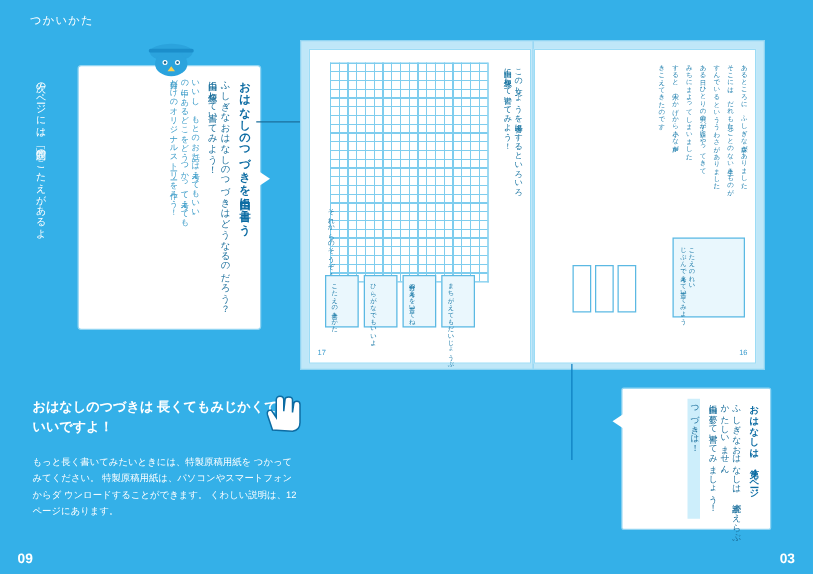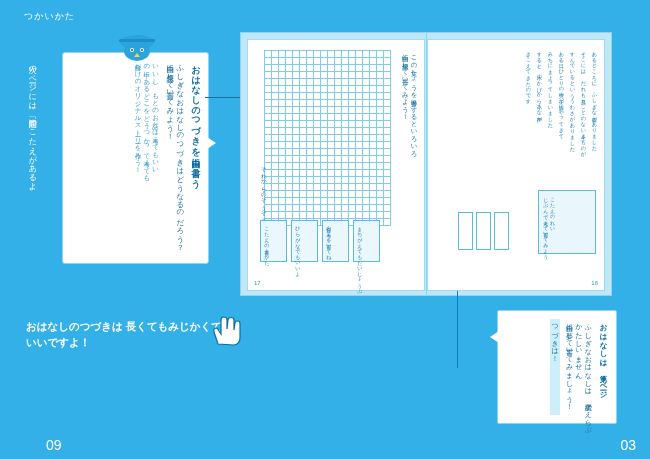--- a/index.html
+++ b/index.html
@@ -14,21 +14,21 @@
     position:absolute;inset:0;
     background:#34b0e8;
   }
   
   .top-label{
     position:absolute;left:24px;top:10px;
     color:#ffffff;font-size:9px;letter-spacing:1px;
   }
   
   .pagenum{
-    position:absolute;bottom:6px;color:#ffffff;font-size:14px;font-weight:normal;margin-left:32px;
+    position:absolute;bottom:6px;color:#ffffff;font-size:11px;font-weight:bold;
   }
   .pagenum.left{left:14px;}
   .pagenum.right{right:14px;}
 
   
   .vt{
     writing-mode:vertical-rl;
     text-orientation:upright;
     white-space:pre;
     line-height:1.35;
@@ -293,20 +293,25 @@
       <div class="text-pagenum">16</div>
     </div>
   </div>
 
   <div class="bottom-callout">
     <svg class="hand" viewBox="0 0 36 34">
       <path d="M10 30 L6 18 Q5 14 9 14 L13 20 L13 6 Q13 3 16 3 Q19 3 19 6 L19 15 L20 6 Q20 3.5 23 3.5 Q26 3.5 26 6 L26 16 L27 9 Q27 7 29.5 7 Q32 7 32 9.5 L32 24 Q32 30 26 31 Z" fill="#ffffff" stroke="#0d6ca3" stroke-width="1.2"></path>
     </svg>
     <div class="bc-title">おはなしのつづきは
 長くてもみじかくてもいいですよ！</div>
+    <div class="bc-body">もっと長く書いてみたいときには、特製原稿用紙を
+つかってみてください。
+特製原稿用紙は、パソコンやスマートフォンからダ
+ウンロードすることができます。
+くわしい説明は、12ページにあります。</div>
   </div>
 
   <div class="right-box">
     <div class="rb-tail"></div>
     <div class="inner">
       <div class="vt hl">おはなしは、第４ページ</div>
       <div class="vt">ふしぎなおはなしは、読者がえらぶ
 かたしいません。
 自由に夢して書いてみましょう！</div>
       <div class="vt hl-box">つづきは！</div>

